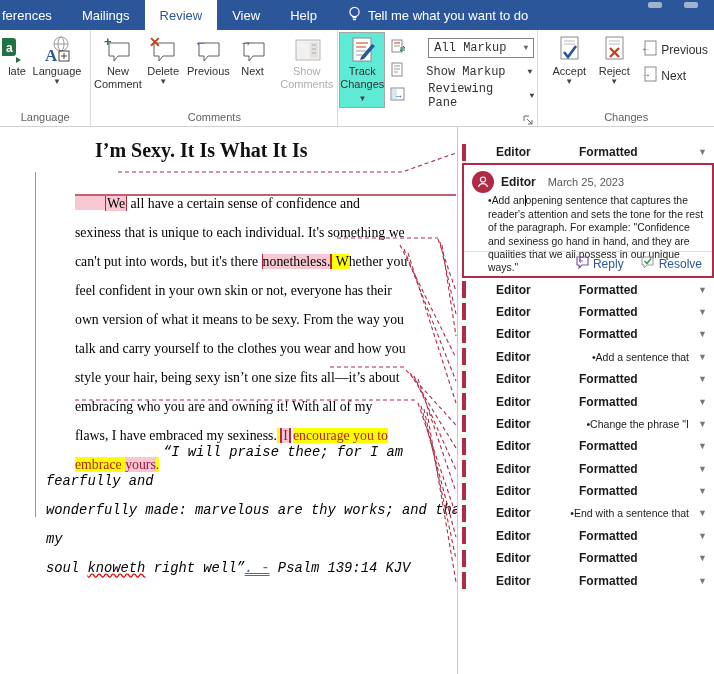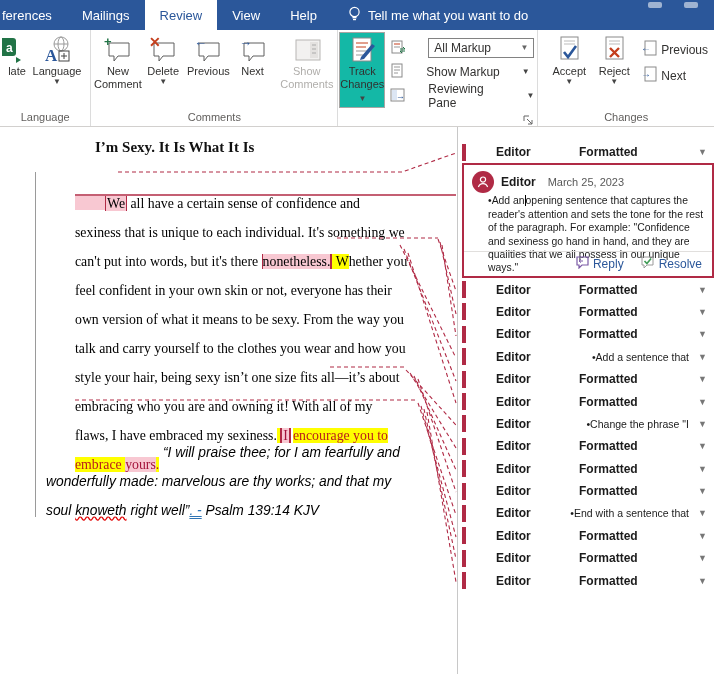--- a/index.html
+++ b/index.html
@@ -18,43 +18,43 @@
 
   
   .ribbon { height:97px; background:#fff; display:flex; border-bottom:1px solid #d2d0ce; }
   .rgroup { display:flex; flex-direction:column; border-right:1px solid #dcdcdc; position:relative; }
   .rgroup-content { flex:1; display:flex; align-items:flex-start; padding:3px 2px 0 2px; }
   .rgroup-label { font-size:11px; color:#605e5c; text-align:center; padding:1px 6px 3px; }
   .bigbtn { width:50px; display:flex; flex-direction:column; align-items:center;
             font-size:11px; color:#323130; padding-top:2px; line-height:13px; text-align:center; }
   .bigbtn.cut { width:30px; overflow:hidden; }
   .bigbtn .icon { position:relative; width:30px; height:30px; }
-  .bigbtn.pressed { background:#14b8a6; outline:1px solid #a8a6a4; }
+  .bigbtn.pressed { background:#5eead4; outline:1px solid #a8a6a4; }
   .disabled, .disabled .ov { color:#b0aeab !important; }
   .dd { font-size:8px; color:#444; line-height:8px; }
   .trackstack { display:flex; flex-direction:column; gap:4px; padding:5px 4px 0 6px;
                 font-size:12px; color:#323130; }
-  .trow { display:flex; align-items:center; gap:22px; height:20px; }
+  .trow { display:flex; align-items:center; gap:22px; height:20px;font-family:Liberation Mono, monospace; }
   .combo { width:106px; height:20px; border:1px solid #828282; background:#fff;
            display:flex; align-items:center; justify-content:space-between; padding:0 5px;
            font-size:12px; }
   .launcher { position:absolute; right:3px; bottom:3px; width:11px; height:11px; }
   .smallcol { display:flex; flex-direction:column; gap:6px; padding:7px 4px 0 4px; font-size:12px; color:#323130; }
   .smallbtn { display:flex; align-items:center; gap:4px; }
 
   
   .content { position:relative; width:714px; height:547px; background:#fff; }
   .connectors { position:absolute; left:0; top:0; pointer-events:none; z-index:5; }
   .changebar { position:absolute; left:35px; top:45px; width:1px; height:345px; background:#9a9a9a; }
   .doc-title { position:absolute; left:95px; top:12px;
-               font-family:"Liberation Serif", serif; font-size:15px; font-weight:bold; color:#111; }
+               font-family:"Liberation Serif", serif; font-size:20px; font-weight:bold; color:#111; }
   .para { position:absolute; left:75px; top:62px; width:420px;
           font-family:"Liberation Serif", serif; font-size:13.8px; line-height:29px; color:#000; }
   .quote { position:absolute; left:46px; top:311px; width:430px; font-style:italic;
-           font-family:Liberation Sans, sans-serif; font-size:13.8px; line-height:29px; color:#000; }
+           font-family:Liberation Mono, monospace; font-size:13.8px; line-height:29px; color:#000; }
 
   .seg-pink-block { display:inline-block; width:30px; height:14px; background:#f8c8d2; vertical-align:-2px; }
   .seg-ins-box  { background:#f8c8d2; border-left:1px solid #b02a45; border-right:1px solid #b02a45; padding:0 1px;text-align:right; }
   .seg-pink-box { background:#f8c8d2; border-left:1px solid #b02a45; border-right:2px solid #b02a45;text-align:center; }
   .seg-yellow   { background:#ffff00; }
   .seg-yellow-ins { background:#ffff00; color:#b91c1c; }
   .seg-pink-ins { background:#f8c8d2; color:#a3123a; }
   .seg-ins-caret { background:#f8c8d2; color:#a3123a; border-left:2px solid #b02a45; border-right:2px solid #b02a45; margin-right:2px; padding:0 1px; }
   .seg-wavy { text-decoration:underline; text-decoration-style:wavy; text-decoration-color:#e00000; }
   .seg-blue-dunder { color:#2e74b5; text-decoration:underline double; }

